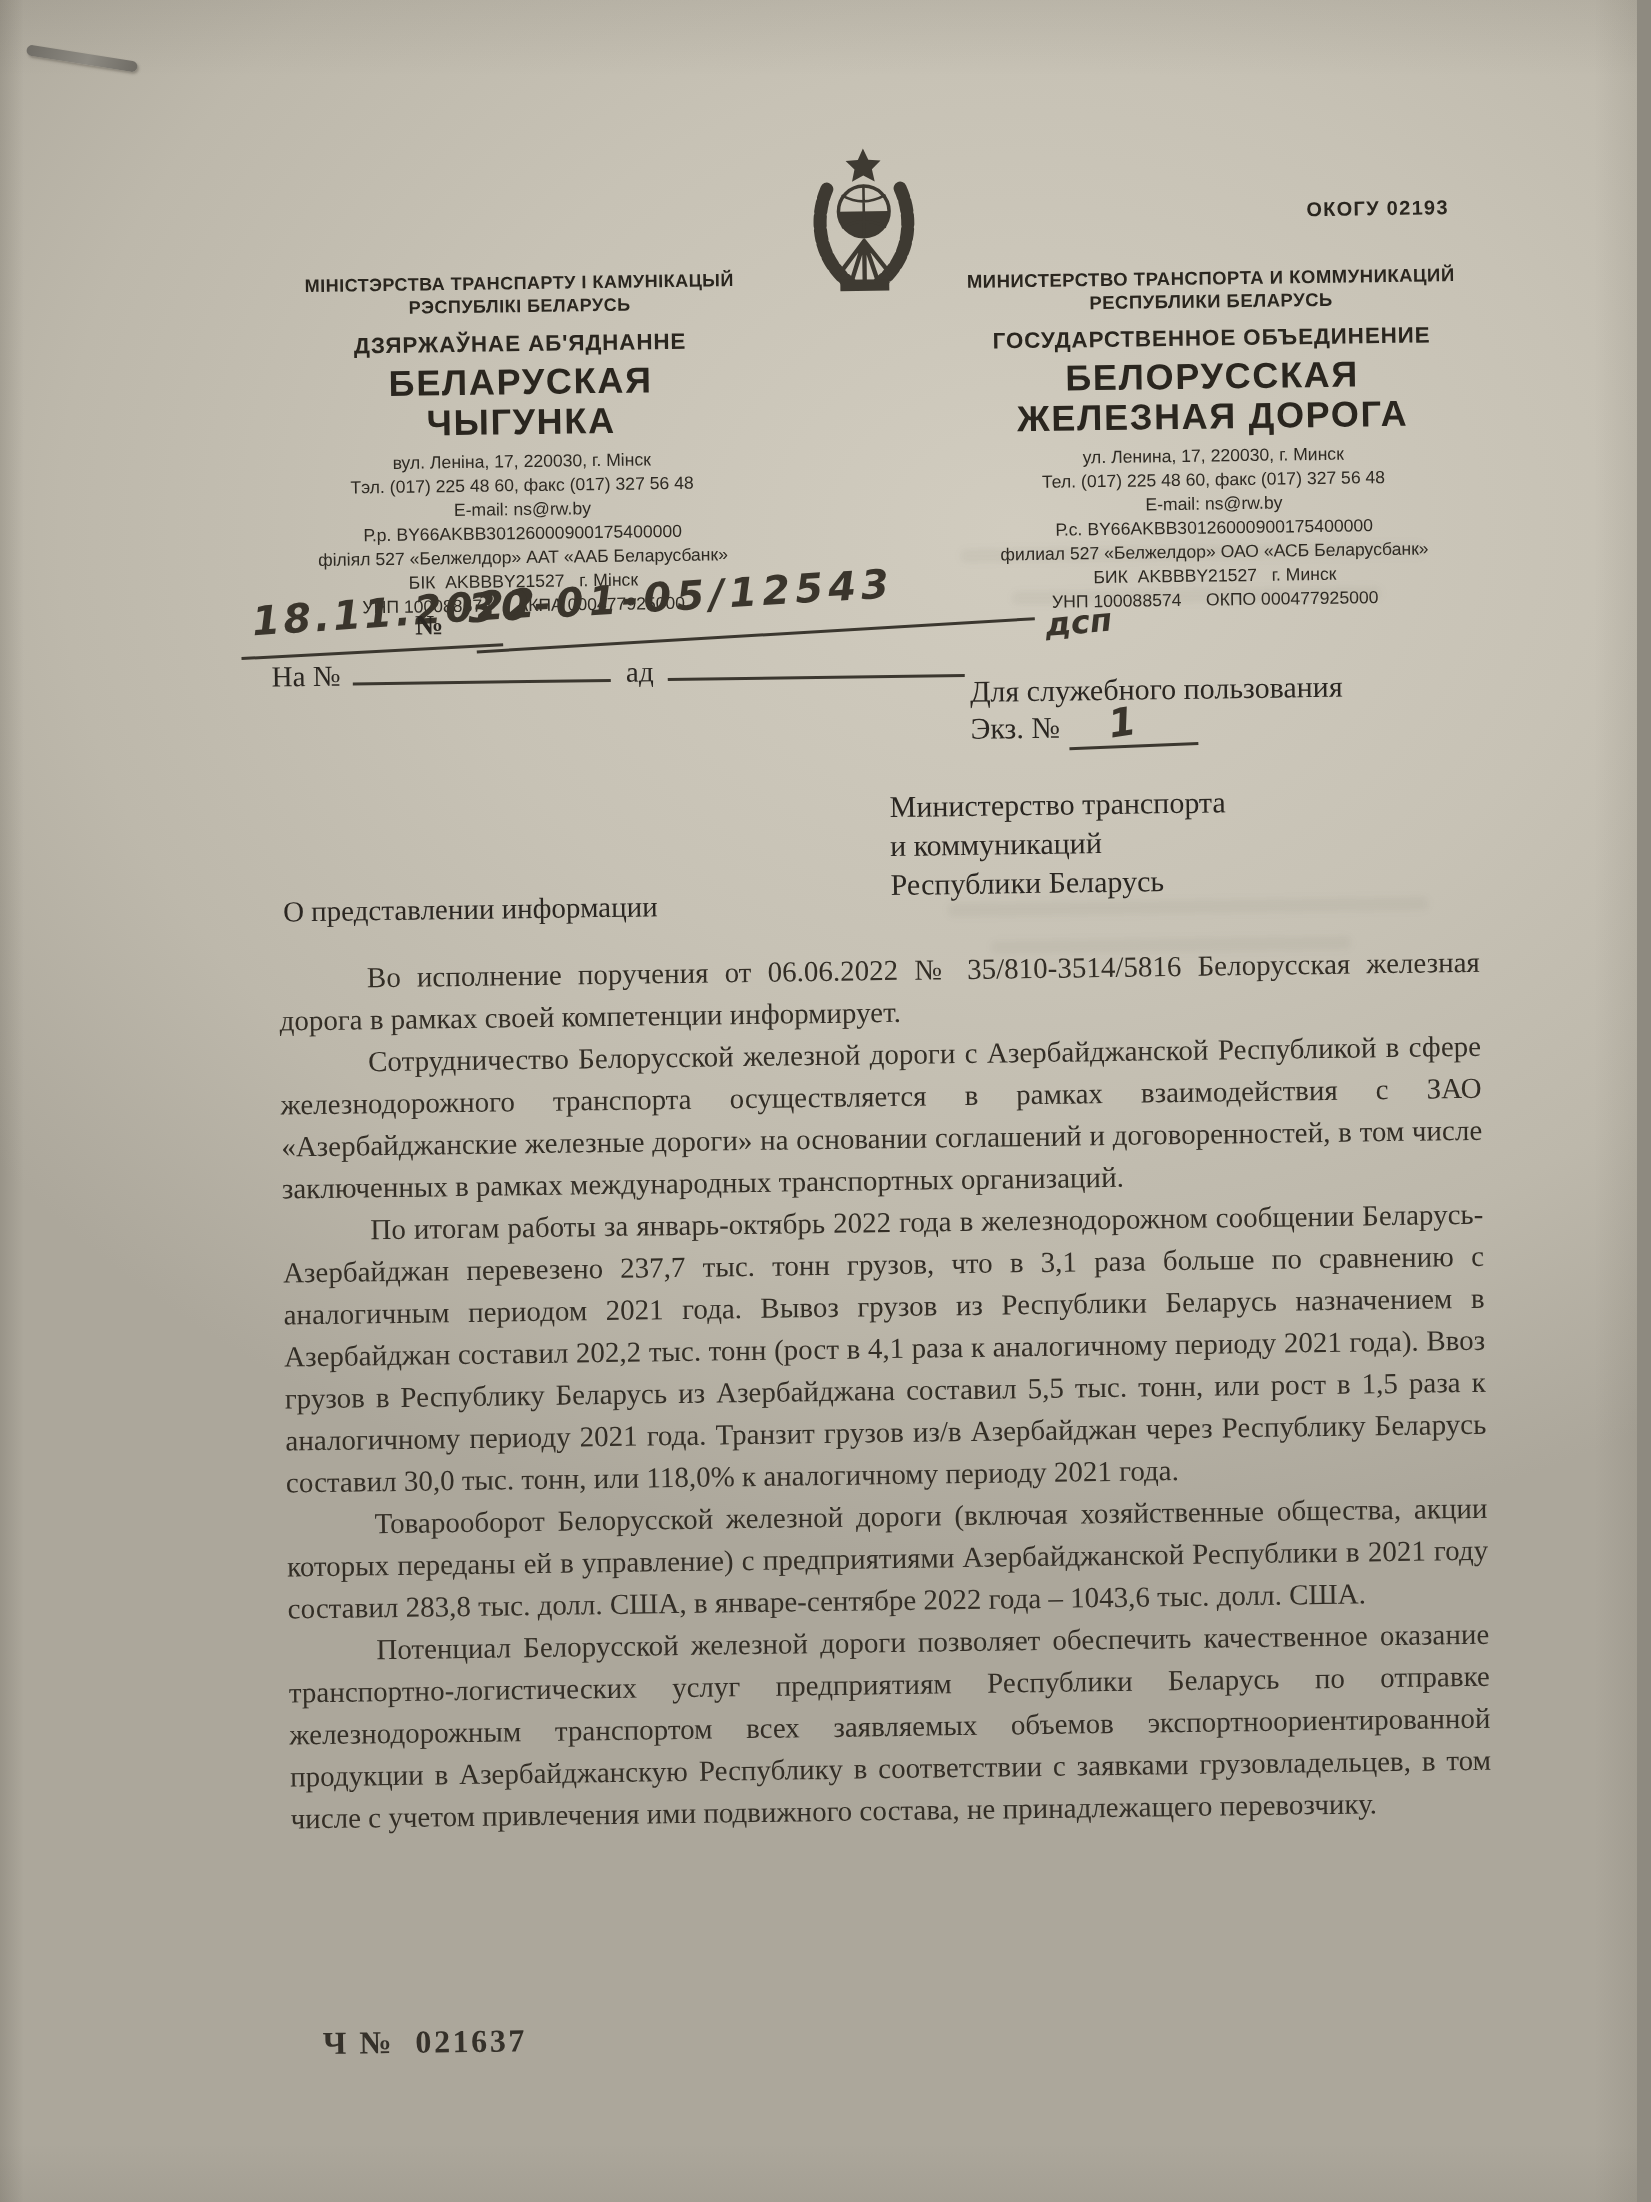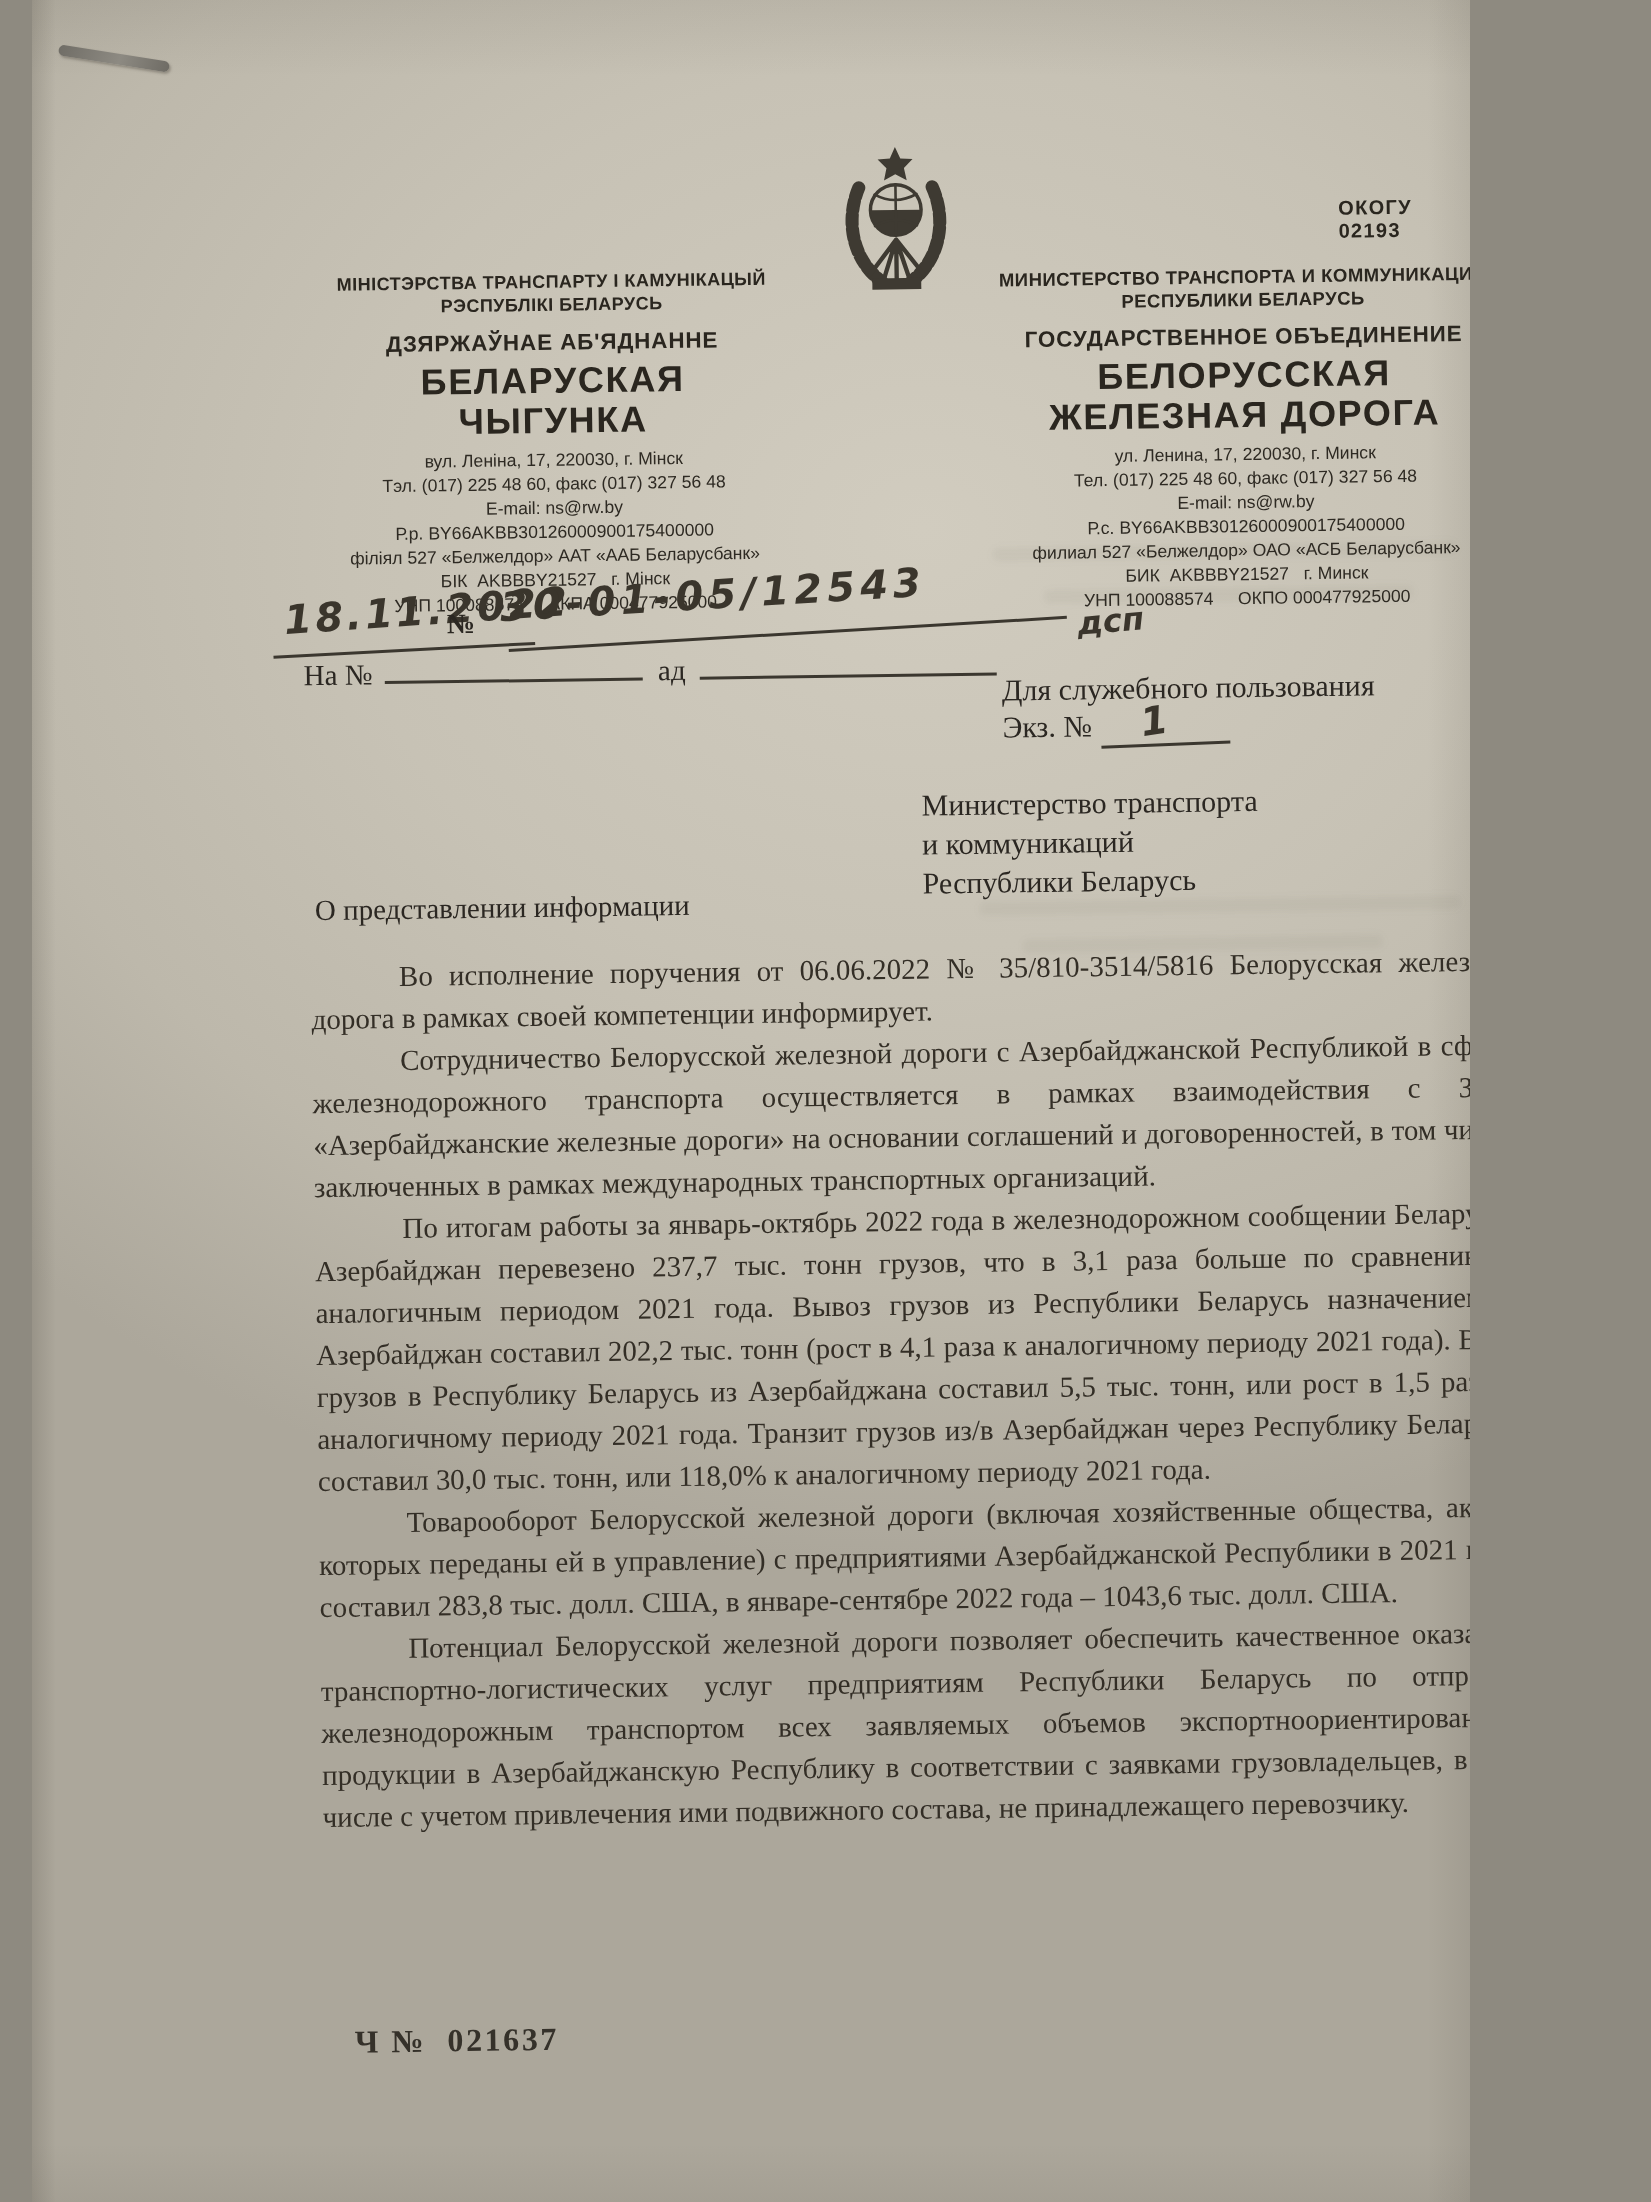--- a/index.html
+++ b/index.html
@@ -1,26 +1,25 @@
 <!DOCTYPE html>
 <html style="font-size:13.8px"><head>
 <meta charset="utf-8">
 <style>
   html,body{margin:0;padding:0;background:#8e8a80;}
   .sheet{
-    position:relative;width:1438px;height:2203px;overflow:hidden;
+    position:relative;width:1637px;height:2203px;overflow:hidden;
     background:
       linear-gradient(to right, rgba(35,30,22,.14) 0, rgba(35,30,22,0) 24px),
       linear-gradient(to left, rgba(35,30,22,.08) 0, rgba(35,30,22,0) 43px),
       linear-gradient(to bottom, rgba(35,30,22,.07) 0, rgba(35,30,22,0) 77px),
       linear-gradient(to top, rgba(35,30,22,.06) 0, rgba(35,30,22,0) 60px),
       radial-gradient(ellipse 1291px 1032px at 62% 24%, #d1ccbf 0%, #c7c2b5 45%, #bdb8ab 74%, #aca79b 100%);
     font-family:"Liberation Serif", serif;
     color:#2b2722;
-    margin-left:32px;
   }
   .content{position:absolute;inset:0;transform:rotate(-0.8deg);transform-origin:50% 38%;}
   
   .staple{position:absolute;left:26px;top:53px;width:112px;height:11.2px;border-radius:6px;
     background:linear-gradient(100deg,#706d66,#8d8a82 55%,#6e6b64);transform:rotate(9deg);
     box-shadow:1.7px 1.7px 2.6px rgba(60,55,45,.35);}
   .smudge{position:absolute;height:13.8px;background:rgba(85,80,70,.06);filter:blur(3.4px);border-radius:6.9px;}
   .okogu{position:absolute;left:1315px;top:205px;font-family:"Liberation Sans",sans-serif;
     font-weight:bold;font-size:20px;letter-spacing:1.3px;color:#2a261f;}
   .emblem{position:absolute;left:807px;top:138px;width:131px;height:163px;opacity:.92;}

